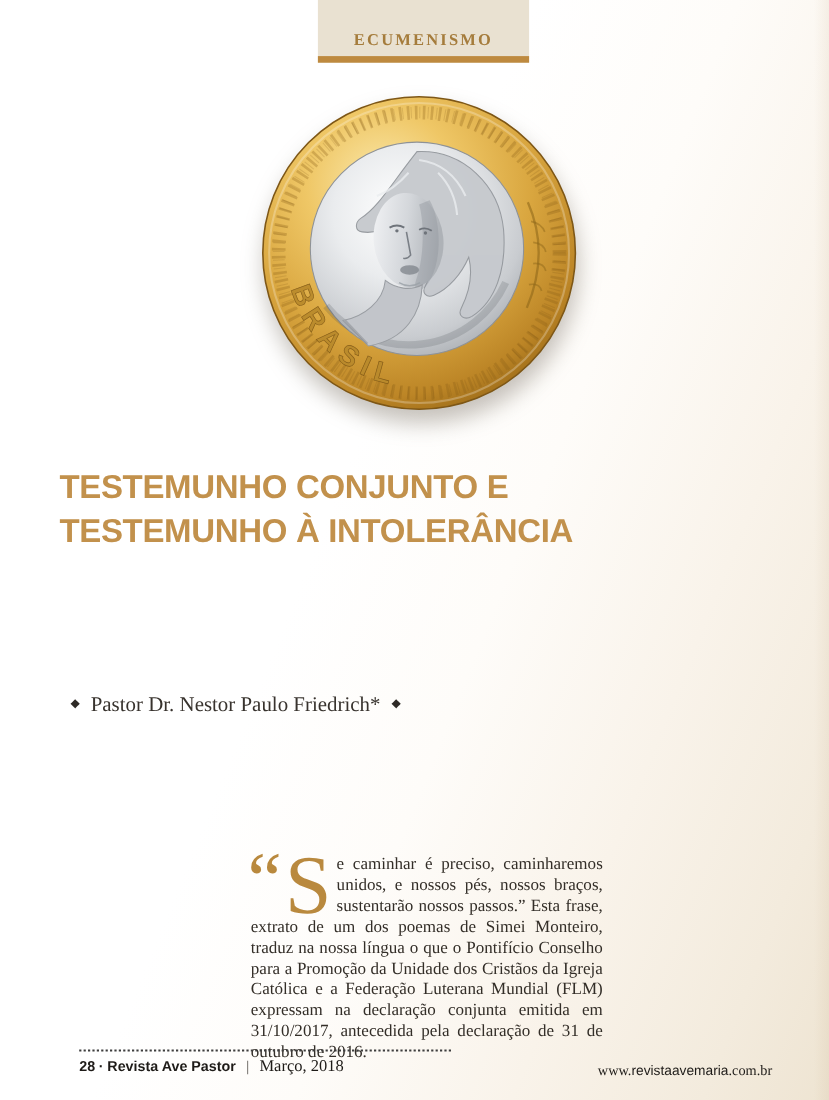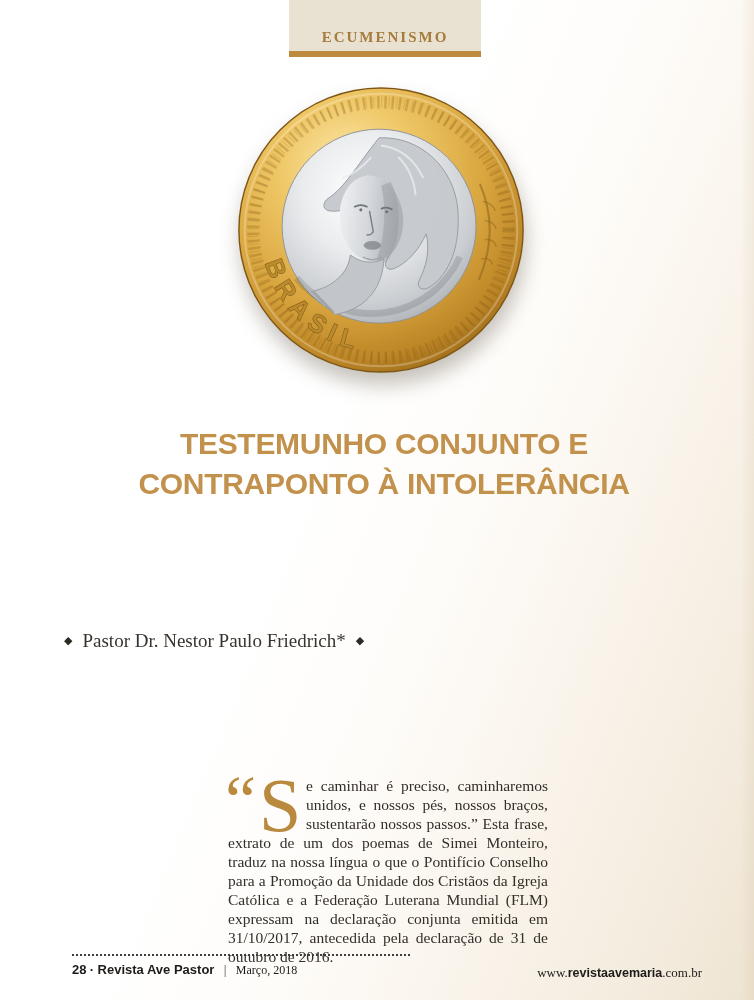--- a/index.html
+++ b/index.html
@@ -29,21 +29,20 @@
   }
   
   .coin-wrap{
     position:absolute;left:237px;top:86px;width:288px;height:288px;
     filter:drop-shadow(2px 12px 10px rgba(110,100,85,0.40));
   }
   .coin-wrap svg{width:100%;height:100%;display:block;}
   
   .article-title{
     position:absolute;left:54px;top:424px;width:660px;
-    text-align:center;
     font-family:"Liberation Sans",sans-serif;font-weight:bold;
     font-size:30px;line-height:40px;color:#C2914C;
     letter-spacing:-0.3px;
   }
   
   .byline{
     position:absolute;left:54px;top:630px;width:660px;
     text-align:left;font-size:19px;color:#38332E;
     font-family:"Liberation Serif",serif;
   }
@@ -69,27 +68,27 @@
   .footer-rule{
     position:absolute;left:72px;top:954px;width:338px;height:0;
     border-top:2px dotted #3d3d3d;
   }
   .footer-left{
     position:absolute;left:72px;top:962px;
     font-size:13.5px;color:#1E1B18;white-space:nowrap;
   }
   .fl-bold{font-family:"Liberation Sans",sans-serif;font-weight:bold;font-size:13px;text-align:center;}
   .fl-sep{margin:0 6px;color:#4a4741;font-weight:normal;}
-  .fl-date{font-family:"Liberation Serif",serif;font-size:12px;margin-top:10px;}
+  .fl-date{font-family:"Liberation Serif",serif;font-size:15px;margin-top:10px;}
   .footer-right{
     position:absolute;right:52px;top:965px;
     font-size:13px;color:#1E1B18;white-space:nowrap;
     font-family:"Liberation Serif",serif;
   }
-  .fr-bold{font-family:"Liberation Sans",sans-serif;font-weight:bold;font-size:12.5px;text-align:right;}
+  .fr-bold{font-family:"Liberation Sans",sans-serif;font-weight:normal;font-size:12.5px;text-align:right;}
 </style>
 </head>
 <body>
 
 <div class="page">
 
   <div class="section-box">
     <span class="section-label">ECUMENISMO</span>
   </div>
 
@@ -145,21 +144,21 @@
       <path d="M80 214 L 101 236" stroke="#85898E" stroke-width="2" opacity="0.5"></path>
 
       <text font-family="'Liberation Sans',sans-serif" font-size="27" font-weight="bold" fill="#B98A2C" stroke="#7E5716" stroke-width="0.6" letter-spacing="7" opacity="0.92">
         <textPath href="#brasilArc">BRASIL</textPath>
       </text>
     </svg>
   </div>
 
   <div class="article-title">
     <div>TESTEMUNHO CONJUNTO E</div>
-    <div>CONTRAPONTO À INTOLERÂNCIA</div>
+    <div>TESTEMUNHO À INTOLERÂNCIA</div>
   </div>
 
   <div class="byline">
     <span class="diamond">◆</span><span>Pastor Dr. Nestor Paulo Friedrich*</span><span class="diamond">◆</span>
   </div>
 
   <p class="lead">
     <span class="dropwrap">
       <span class="bigquote">“</span>
       <span class="dropcap">S</span>

